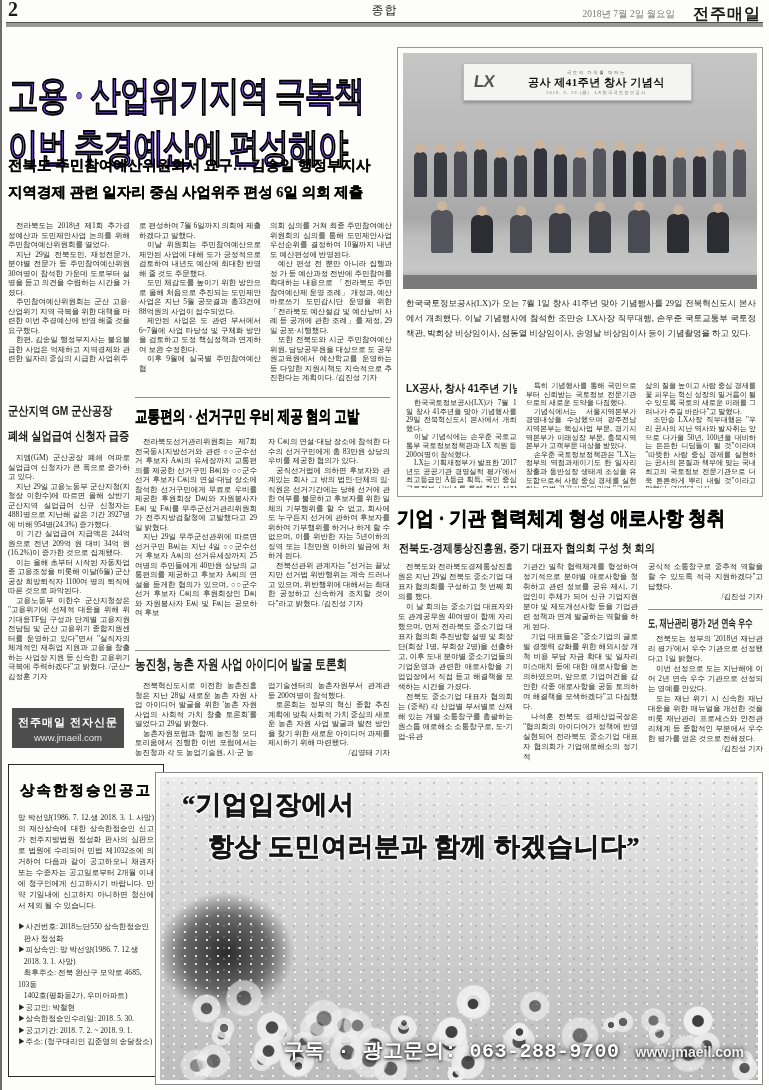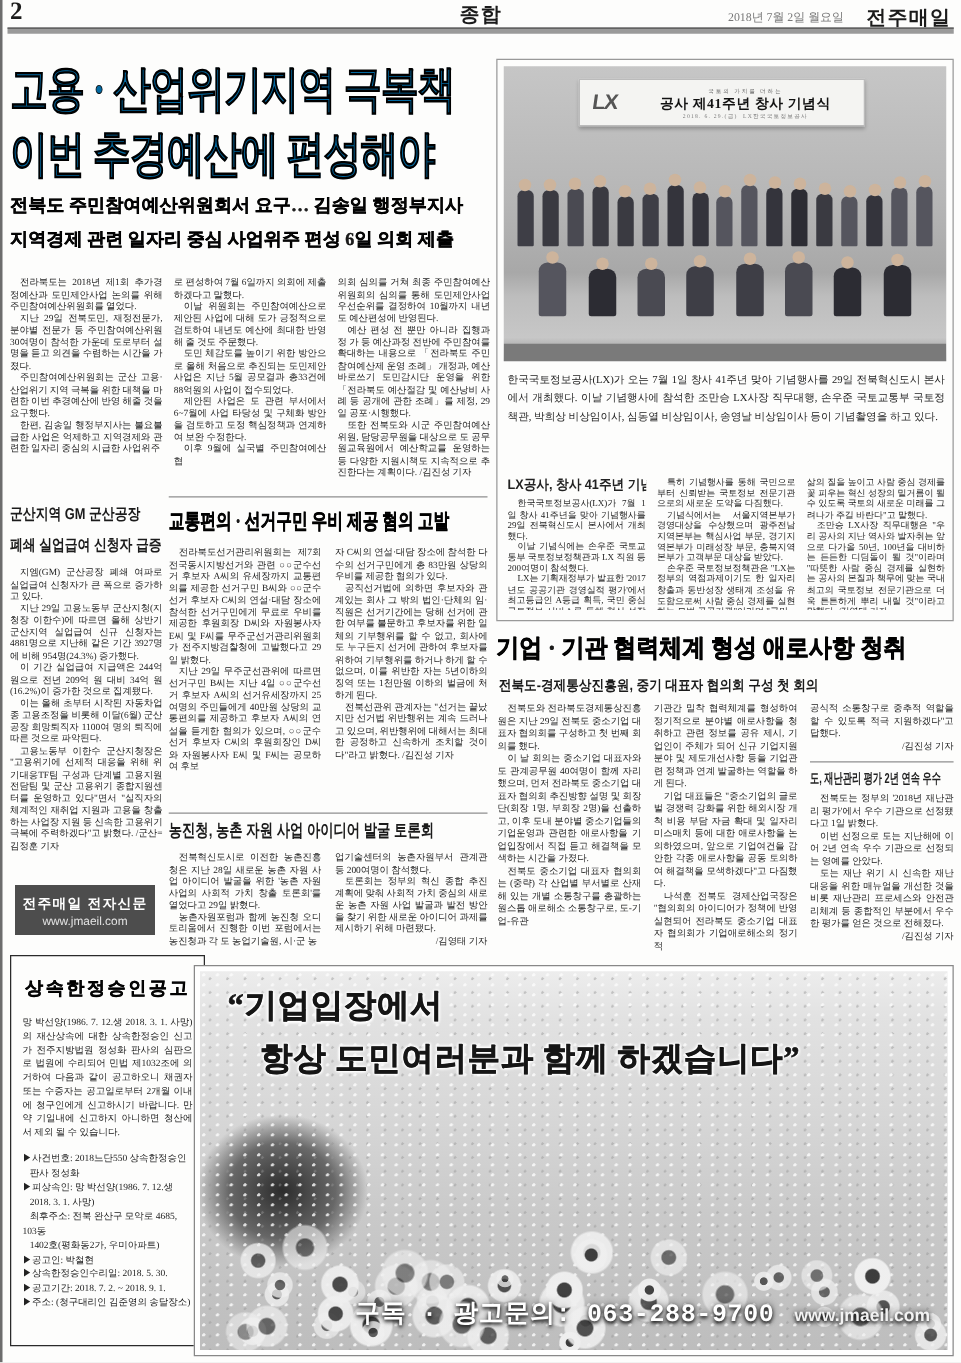--- a/index.html
+++ b/index.html
@@ -6,29 +6,29 @@
   #page{position:relative;width:769px;height:1090px;background:#fdfdfc;overflow:hidden;
         font-family:"Liberation Serif",serif;color:#1b1b1b;}
   .abs{position:absolute;}
   .sans{font-family:"Liberation Sans",sans-serif;}
   .cond{display:inline-block;transform-origin:0 50%;white-space:nowrap;}
   .cond-c{display:inline-block;transform-origin:50% 50%;white-space:nowrap;}
 
   
   #edge-line{left:0;top:0;width:2px;height:1090px;background:#6d6d6d;}
   #page-num{left:8px;top:-2px;font-size:20px;font-weight:bold;}
-  #section-name{left:0;top:2px;width:769px;text-align:center;font-size:16px;font-weight:bold;letter-spacing:1px;}
+  #section-name{left:0;top:2px;width:769px;text-align:center;font-size:12px;font-weight:normal;letter-spacing:1px;}
   #header-right{right:8px;top:4px;text-align:right;}
   #header-date{display:inline-block;font-size:9.5px;color:#777;margin-right:14px;vertical-align:middle;}
   #masthead{display:inline-block;font-size:16px;font-weight:bold;letter-spacing:1px;vertical-align:middle;}
   #header-rule{left:6px;top:22px;width:757px;height:4px;background:#9a9a9a;border-top:1px solid #505050;}
 
   
-  .main-hl{left:8px;font-size:40px;font-weight:bold;color:#0369a1;
-           -webkit-text-stroke:0.7px #000;letter-spacing:-1px;}
+  .main-hl{left:8px;font-size:40px;font-weight:bold;color:#8b5cf6;
+           -webkit-text-stroke:0.7px #000;letter-spacing:-1px;margin-top:24px;}
   .main-hl .cond{transform:scaleX(0.76);}
   #main-sub{left:8px;top:152px;width:384px;font-size:14.5px;font-weight:bold;line-height:27px;
             -webkit-text-stroke:0.3px #000;}
   #main-body{left:8px;top:221px;width:384px;height:172px;display:flex;gap:9px;}
   .body-col{font-size:7.5px;line-height:9.5px;text-align:justify;color:#222;overflow:hidden;}
   .w-col{width:122px;height:100%;}
   .para{text-indent:8px;}
   .cont{text-indent:0;}
 
   

